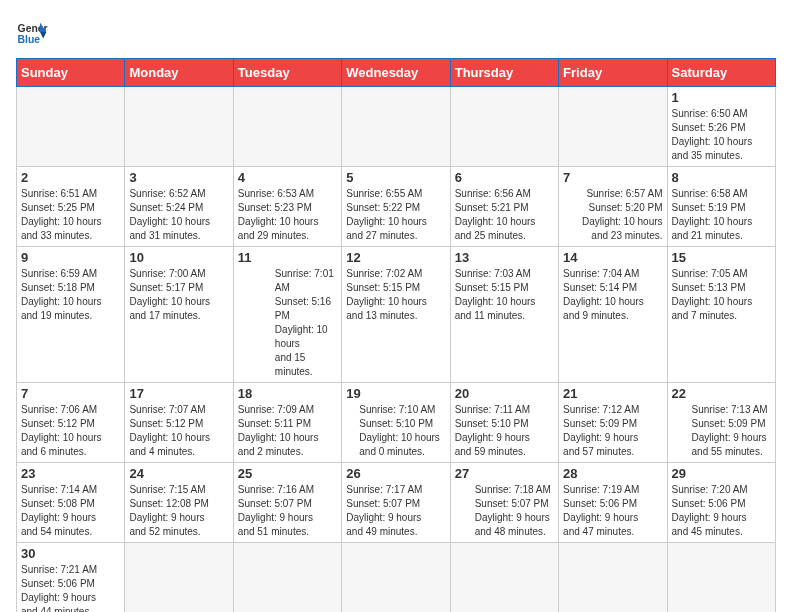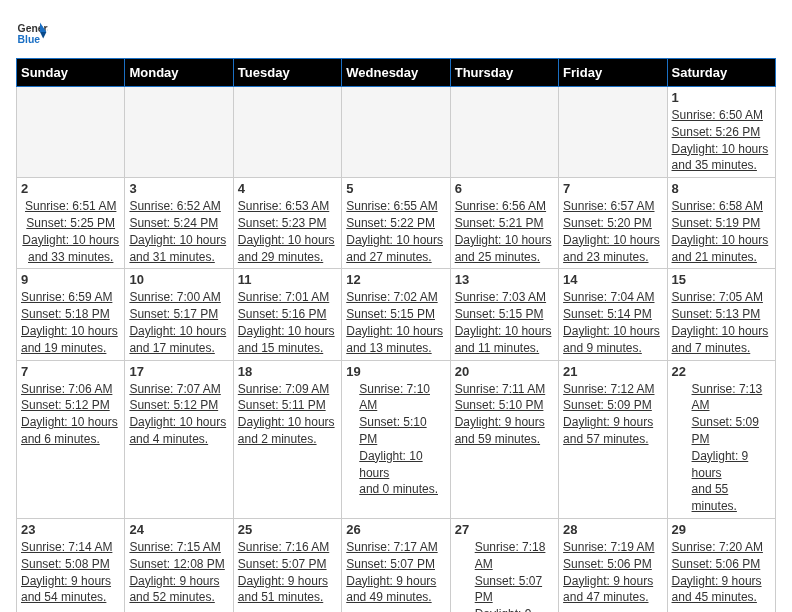--- a/index.html
+++ b/index.html
@@ -37,21 +37,21 @@
       font-size: 16px;
       font-weight: normal;
       color: #555;
     }
     .calendar {
       width: 100%;
       border-collapse: collapse;
       border: 1px solid #ccc;
     }
     .calendar th {
-      background: #000000;
+      background: #ef4444;
       color: #fff;
       font-size: 13px;
       font-weight: bold;
       padding: 6px 4px;
       text-align: left;
       border: 1px solid #1a6fc4;
     }
     .calendar td {
       vertical-align: top;
       border: 1px solid #ccc;
@@ -66,24 +66,23 @@
       background: #f5f5f5;
     }
     .day-number {
       font-size: 13px;
       font-weight: bold;
       color: #333;
       display: block;
       margin-bottom: 2px;
     }
     .day-info {
-      font-size: 12px;
+      font-size: 10px;
       color: #333;
       line-height: 1.4;
-      text-decoration: underline;
     }
     .last-row td {
       border-bottom: 1px solid #ccc;
     }
   </style>
 </head>
 <body>
 
 <div class="header">
   <div class="logo">
@@ -124,21 +123,21 @@
           <span class="day-number">1</span>
           <div class="day-info" style="white-space: pre-line;">Sunrise: 6:50 AM
 Sunset: 5:26 PM
 Daylight: 10 hours
 and 35 minutes.</div>
         </td>
       </tr>
       <tr>
         <td>
           <span class="day-number">2</span>
-          <div class="day-info" style="white-space: pre-line; text-align: center;">Sunrise: 6:51 AM
+          <div class="day-info" style="white-space: pre-line;">Sunrise: 6:51 AM
 Sunset: 5:25 PM
 Daylight: 10 hours
 and 33 minutes.</div>
         </td>
         <td>
           <span class="day-number">3</span>
           <div class="day-info" style="white-space: pre-line;">Sunrise: 6:52 AM
 Sunset: 5:24 PM
 Daylight: 10 hours
 and 31 minutes.</div>
@@ -159,21 +158,21 @@
         </td>
         <td>
           <span class="day-number">6</span>
           <div class="day-info" style="white-space: pre-line;">Sunrise: 6:56 AM
 Sunset: 5:21 PM
 Daylight: 10 hours
 and 25 minutes.</div>
         </td>
         <td>
           <span class="day-number">7</span>
-          <div class="day-info" style="white-space: pre-line;">Sunrise: 6:57 AM
+          <div class="day-info" style="white-space: pre-line; text-align: right;">Sunrise: 6:57 AM
 Sunset: 5:20 PM
 Daylight: 10 hours
 and 23 minutes.</div>
         </td>
         <td>
           <span class="day-number">8</span>
           <div class="day-info" style="white-space: pre-line;">Sunrise: 6:58 AM
 Sunset: 5:19 PM
 Daylight: 10 hours
 and 21 minutes.</div>
@@ -189,21 +188,21 @@
         </td>
         <td>
           <span class="day-number">10</span>
           <div class="day-info" style="white-space: pre-line;">Sunrise: 7:00 AM
 Sunset: 5:17 PM
 Daylight: 10 hours
 and 17 minutes.</div>
         </td>
         <td>
           <span class="day-number">11</span>
-          <div class="day-info" style="white-space: pre-line;">Sunrise: 7:01 AM
+          <div class="day-info" style="white-space: pre-line; margin-left: 37px;">Sunrise: 7:01 AM
 Sunset: 5:16 PM
 Daylight: 10 hours
 and 15 minutes.</div>
         </td>
         <td>
           <span class="day-number">12</span>
           <div class="day-info" style="white-space: pre-line;">Sunrise: 7:02 AM
 Sunset: 5:15 PM
 Daylight: 10 hours
 and 13 minutes.</div>

